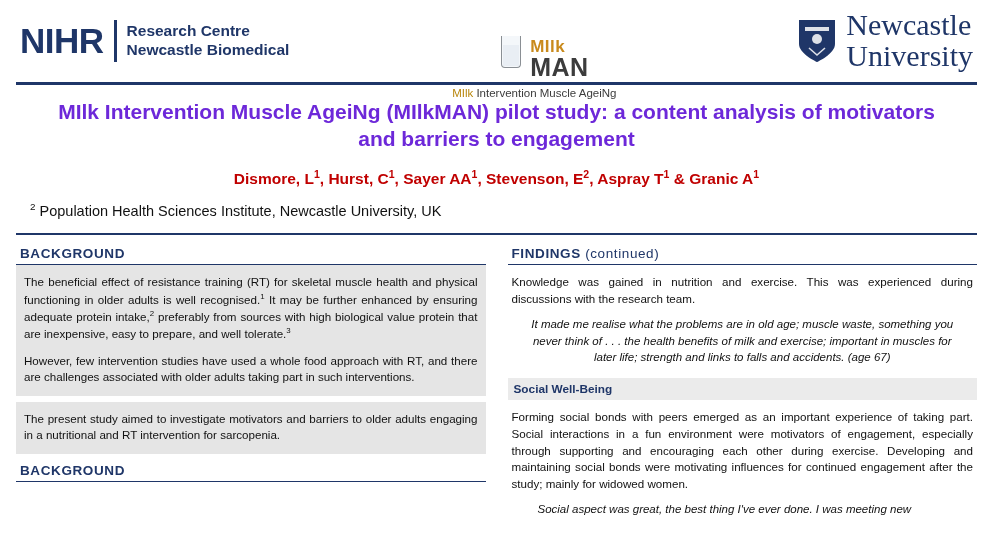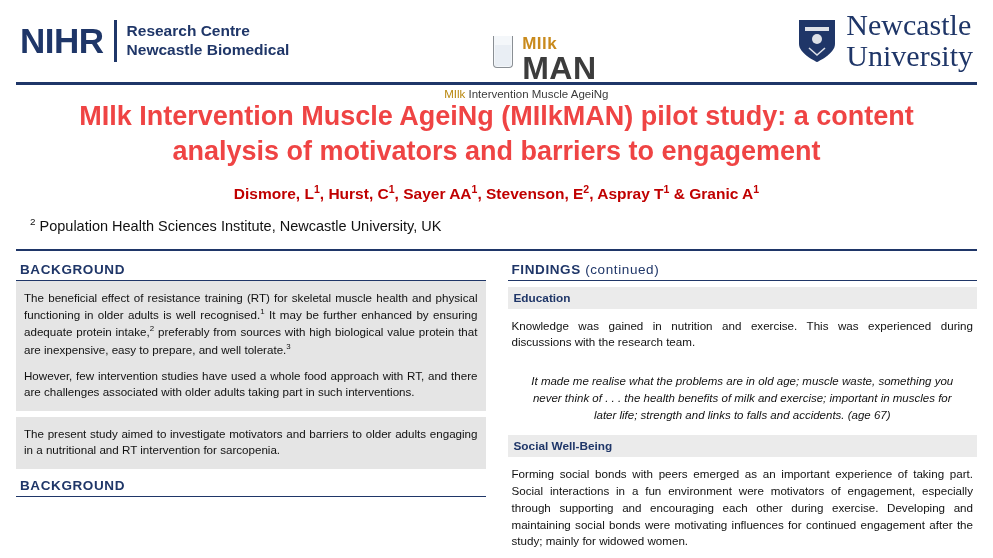--- a/index.html
+++ b/index.html
@@ -57,39 +57,39 @@
     position: absolute; left: 3px; top: 0; width: 20px; height: 32px;
     border: 1.6px solid #8a8f94; border-top: none;
     border-radius: 0 0 4px 4px; background: #f4f7fa;
   }
   .glass .milk-fill {
     position: absolute; left: 5px; top: 9px; width: 16px; height: 21px;
     background: #e9eef4;
   }
   .milk-words { line-height: 1; }
   .milk-l1 { font-weight: bold; font-size: 17px; color: #c98a1c; letter-spacing: .5px;}
-  .milk-l2 { font-weight: bold; font-size: 32px; color: #3c3c3c; letter-spacing: .5px;}
+  .milk-l2 { font-weight: bold; font-size: 25px; color: #3c3c3c; letter-spacing: .5px;}
   .milk-tag {
     position: absolute; left: -46px; bottom: -16px; white-space: nowrap;
     font-size: 11.5px; color: #b8860b;
   }
   .milk-tag .dark { color: #3c3c3c; }
 
   
   .ncl { display: flex; align-items: center; gap: 9px; }
   .crest { width: 40px; height: 46px; position: relative; }
   .ncl-words { line-height: 1.02; color: #1f3668; }
   .ncl-1 { font-family: "Liberation Serif", serif; font-size: 30px; font-weight: normal; }
   .ncl-2 { font-family: "Liberation Serif", serif; font-size: 30px; font-weight: normal; }
 
   .rule { height: 3px; background: #1f3668; margin: 4px 0 0 0; }
 
   
   .title {
-    text-align: center; font-weight: bold; font-size: 27px; color: #ef4444;
+    text-align: center; font-weight: bold; font-size: 21px; color: #6d28d9;
     line-height: 1.28; margin: 14px 30px 0 30px;
   }
   .authors {
     text-align: center; margin-top: 15px; font-size: 15.5px; font-weight: bold;
     color: #c00000;
   }
   .affil {
     margin: 12px 0 0 14px; font-size: 14.5px; color: #111; line-height: 1.35;
   }
   sup { font-size: 0.68em; vertical-align: super; }
@@ -117,21 +117,21 @@
   .subhead {
     font-weight: bold; font-size: 11.8px; color: #1f3668;
     background: #ebebeb; padding: 4px 6px 4px 6px; margin-top: 6px;
   }
   .body-text {
     font-size: 11.6px; line-height: 1.45; text-align: justify;
     padding: 9px 4px 4px 4px;
   }
   .quote {
     font-style: italic; font-size: 11.5px; line-height: 1.45;
-    text-align: center; padding: 4px 18px 6px 18px; margin-top: 14px;
+    text-align: center; padding: 4px 18px 6px 18px;
   }
   .quote.left { text-align: left; padding-left: 30px; padding-right: 8px; }
   .gap6 { height: 6px; }
   .clip { overflow: hidden; }
 </style>
 </head>
 <body>
 
 <div class="poster">
 
@@ -212,21 +212,20 @@
       <div class="sec-head">BACKGROUND</div>
       <div class="sec-body plainbg"></div>
     </div>
 
     <div class="col clip">
 
       <div class="sec-head">
         <span>FINDINGS</span><span class="plain"> (continued)</span>
       </div>
 
-      <div class="subhead">Education</div>
       <div class="body-text">Knowledge was gained in nutrition and exercise. This was experienced during discussions with the research team.</div>
       <div class="quote">It made me realise what the problems are in old age; muscle waste, something you never think of . . . the health benefits of milk and exercise; important in muscles for later life; strength and links to falls and accidents. (age 67)</div>
 
       <div class="subhead">Social Well-Being</div>
       <div class="body-text">Forming social bonds with peers emerged as an important experience of taking part. Social interactions in a fun environment were motivators of engagement, especially through supporting and encouraging each other during exercise. Developing and maintaining social bonds were motivating influences for continued engagement after the study; mainly for widowed women.</div>
       <div class="quote left">Social aspect was great, the best thing I've ever done. I was meeting new</div>
     </div>
 
   </div>
 </div>

